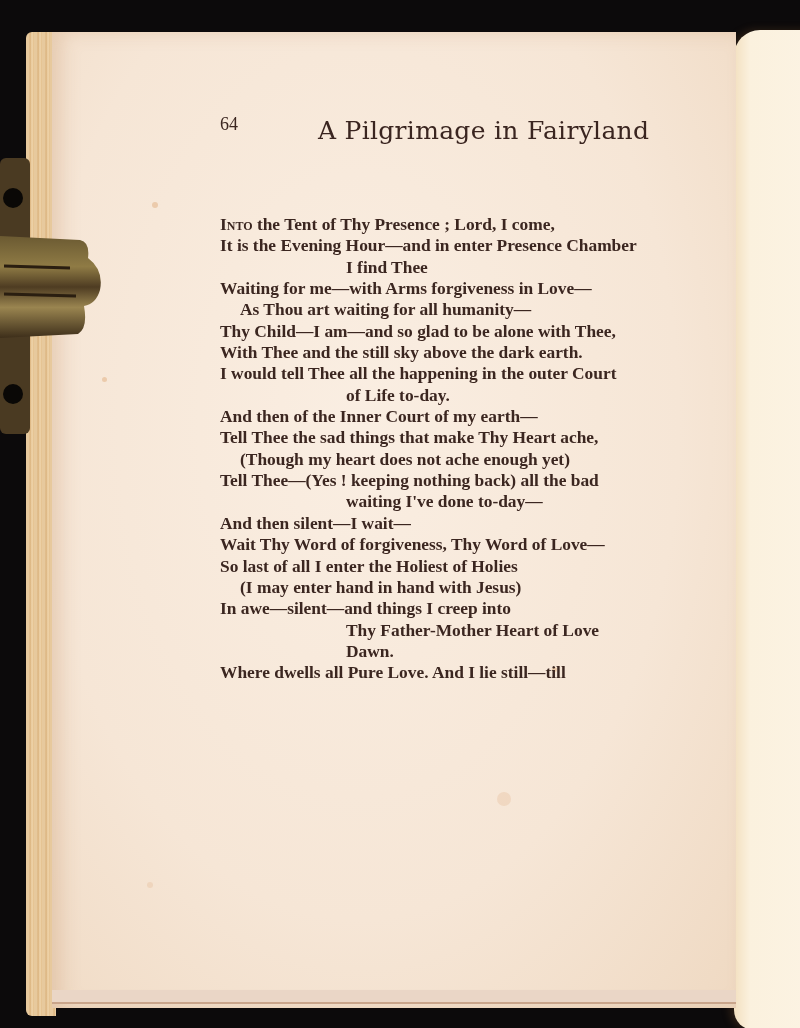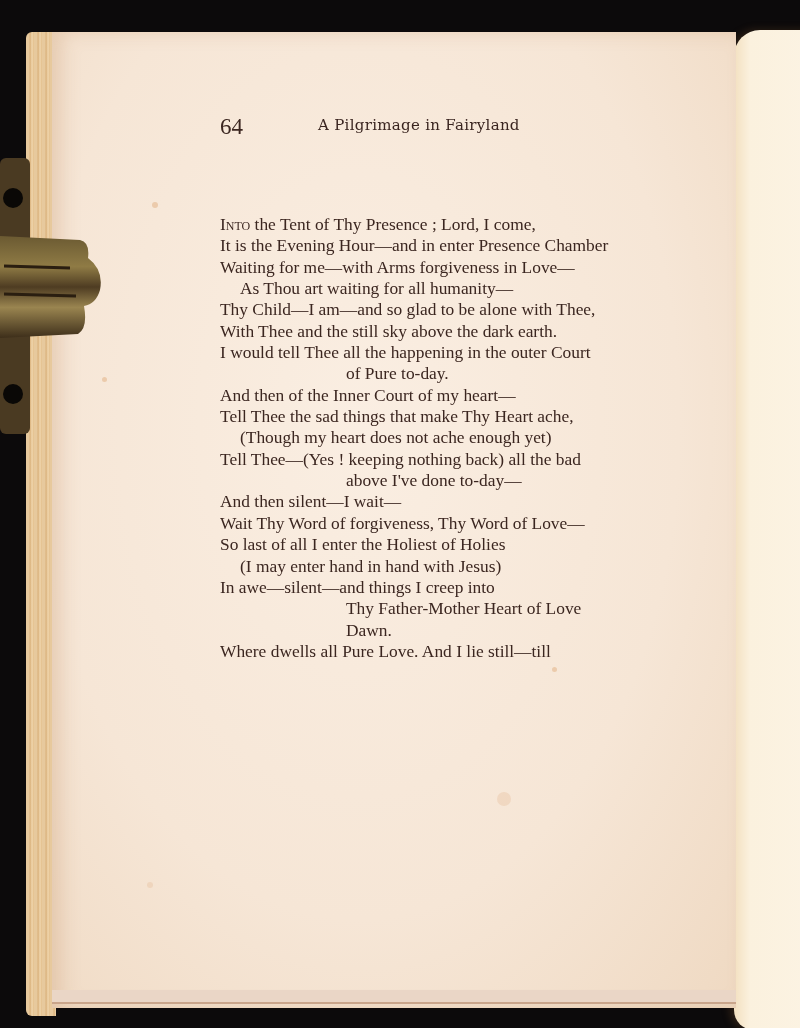--- a/index.html
+++ b/index.html
@@ -30,36 +30,36 @@
     .spot { position:absolute; border-radius:50%; background:rgba(214,150,90,0.35); }
     .clasp {
       position:absolute; left:0; top:158px; width:104px; height:276px;
     }
     .text {
       position:absolute; left:0; top:0; width:800px; height:1028px;
       font-family:"Liberation Serif", "DejaVu Serif", serif;
       color:#3b2620;
     }
     .page-number {
-      position:absolute; left:220px; top:114px; font-size:23px;
+      position:absolute; left:220px; top:114px; font-size:18px;
     }
     .running-head {
-      position:absolute; left:318px; top:116px; font-size:15px; font-weight:bold;
+      position:absolute; left:318px; top:116px; font-size:25px; font-weight:bold;
       letter-spacing:0.3px; color:#3a2520;
       font-family:"DejaVu Serif", serif; font-weight:normal;
     }
     .poem-title {
       position:absolute; left:344px; top:180px; font-size:16px; letter-spacing:1px;
       font-family:"DejaVu Serif", serif;
     }
     .poem {
       position:absolute; left:220px; top:214px; width:470px;
       font-size:17.4px; line-height:21.35px;
     }
-    .line { white-space:nowrap; }
+    .line { white-space:nowrap;font-weight:bold; }
     .ind-1 { padding-left:20px; }
     .ind-2 { padding-left:126px; }
     .smallcaps { font-variant:small-caps; }
   </style>
 </head>
 <body>
 
 <div></div>
 <div class="right-page"></div>
 <div class="page-edges"></div>
@@ -88,31 +88,32 @@
   <path d="M0 78 L80 82 Q90 84 88 100 Q104 112 100 132 Q96 146 84 148 Q88 170 78 176 L0 180 Z" fill="url(#brass)"></path>
   <path d="M4 108 L70 110 M4 136 L76 138" stroke="#2a1e10" stroke-width="3" fill="none"></path>
 </svg>
 
 <div class="text">
   <div class="page-number">64</div>
   <div class="running-head">A Pilgrimage in Fairyland</div>
   <div class="poem">
     <div class="line"><span class="smallcaps">Into</span><span> the Tent of Thy Presence ;  Lord, I come,</span></div>
     <div class="line ind-0">It is the Evening Hour—and in enter Presence Chamber</div>
+    <div class="line ind-2">I find Thee</div>
     <div class="line ind-0">Waiting for me—with Arms forgiveness in Love—</div>
     <div class="line ind-1">As Thou art waiting for all humanity—</div>
     <div class="line ind-0">Thy Child—I am—and so glad to be alone with Thee,</div>
     <div class="line ind-0">With Thee and the still sky above the dark earth.</div>
     <div class="line ind-0">I would tell Thee all the happening in the outer Court</div>
-    <div class="line ind-2">of Pure to-day.</div>
-    <div class="line ind-0">And then of the Inner Court of my heart—</div>
+    <div class="line ind-2">of Life to-day.</div>
+    <div class="line ind-0">And then of the Inner Court of my earth—</div>
     <div class="line ind-0">Tell Thee the sad things that make Thy Heart ache,</div>
     <div class="line ind-1">(Though my heart does not ache enough yet)</div>
     <div class="line ind-0">Tell Thee—(Yes !  keeping nothing back) all the bad</div>
-    <div class="line ind-2">above I've done to-day—</div>
+    <div class="line ind-2">waiting I've done to-day—</div>
     <div class="line ind-0">And then silent—I wait—</div>
     <div class="line ind-0">Wait Thy Word of forgiveness, Thy Word of Love—</div>
     <div class="line ind-0">So last of all I enter the Holiest of Holies</div>
     <div class="line ind-1">(I may enter hand in hand with Jesus)</div>
     <div class="line ind-0">In awe—silent—and things I creep into</div>
     <div class="line ind-2">Thy Father-Mother Heart of Love</div>
     <div class="line ind-2">Dawn.</div>
     <div class="line ind-0">Where dwells all Pure Love.   And I lie still—till</div>
   </div>
 </div>

